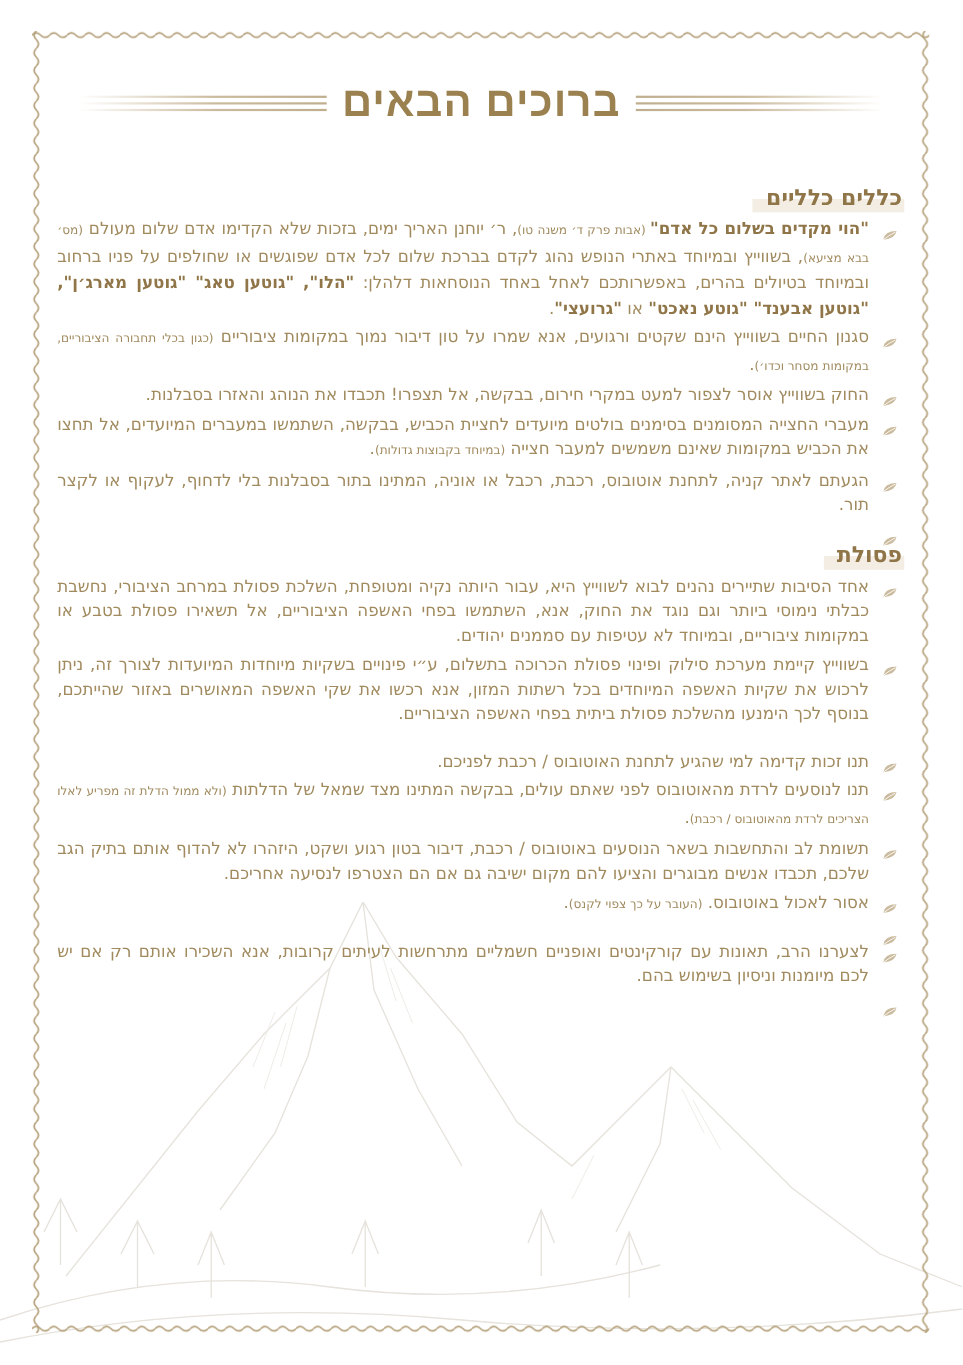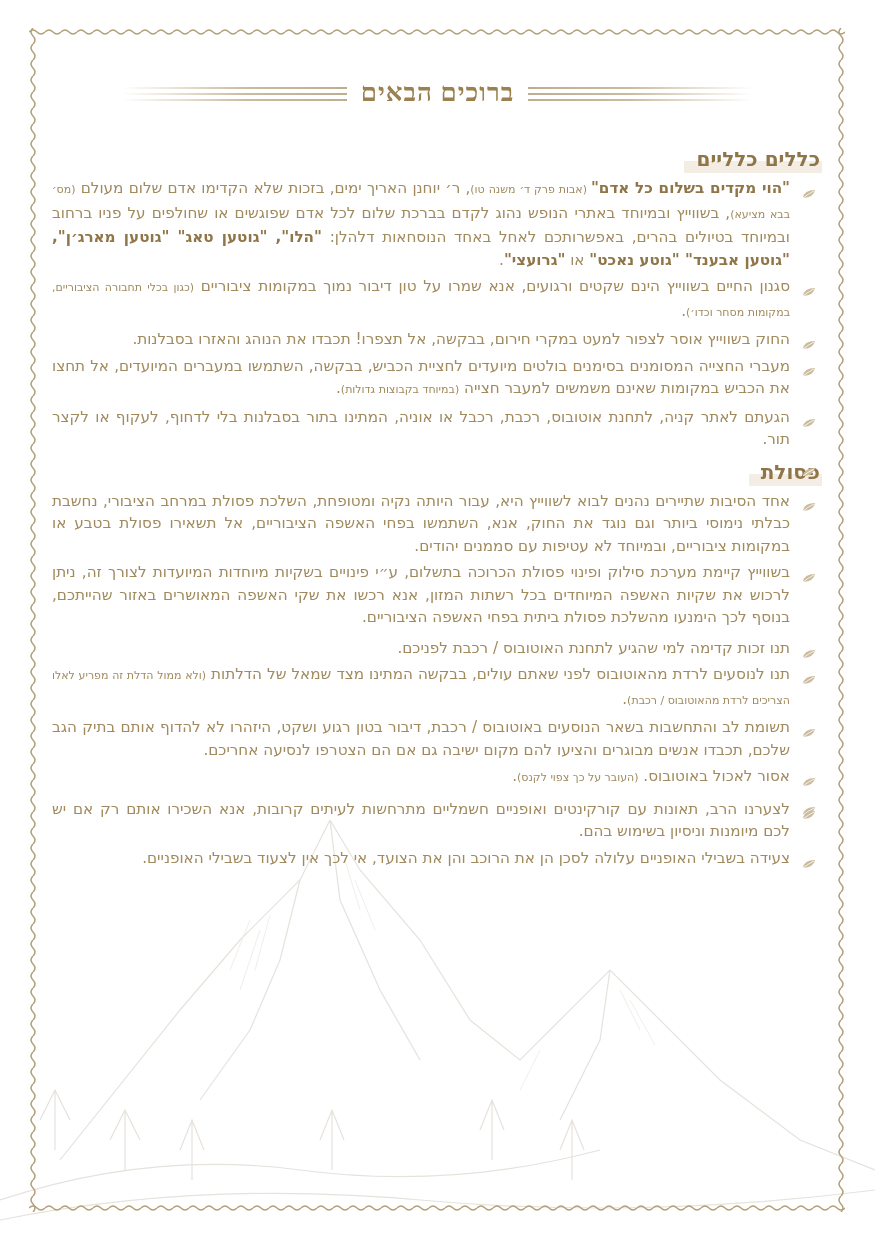--- a/index.html
+++ b/index.html
@@ -3,35 +3,35 @@
 <meta charset="utf-8">
 <style>
   html, body { margin:0; padding:0; background:#ffffff; }
   body { width:875px; height:1241px; position:relative; overflow:hidden;
          font-family:"DejaVu Sans", sans-serif; color:#a08a5e; }
   .frame { position:absolute; left:29px; top:28px; width:816px; height:1184px; }
   .frame svg { position:absolute; left:0; top:0; }
   .bg-art { position:absolute; left:0; top:820px; width:875px; height:421px; pointer-events:none; }
   .title-row { position:absolute; top:68px; left:0; width:875px; height:50px;
                display:flex; justify-content:center; align-items:center; direction:rtl; }
-  .title { font-family:Liberation Serif, serif; font-weight:bold; font-size:26px;
+  .title { font-family:Liberation Sans, sans-serif; font-weight:bold; font-size:38px;
            color:#9b814f; margin:0 14px; letter-spacing:1px;text-align:right; }
   .title-lines { width:225px; height:20px; position:relative; }
   .title-lines span { position:absolute; left:0; right:0; height:2px; }
   .tl-right span { background:linear-gradient(to left, rgba(203,187,158,0), #cbbb9e 55%, #bfae8e); }
   .tl-left span { background:linear-gradient(to right, rgba(203,187,158,0), #cbbb9e 55%, #bfae8e); }
   .title-lines span:nth-child(1){ top:4px; }
   .title-lines span:nth-child(2){ top:10px; }
   .title-lines span:nth-child(3){ top:16px; }
 
   .content { position:absolute; top:146px; left:52px; width:770px; direction:rtl; }
   .section-head { display:inline-block; font-weight:bold; font-size:20px; color:#8f7547;
                   padding:0 2px 1px 12px; margin:0 0 4px 0; line-height:26px;
                   background:linear-gradient(to bottom, transparent 55%, #f3ede3 55%); }
-  .sec { margin-bottom:8px; }
+  .sec { margin-bottom:8px;margin-top:20px; }
   ul { list-style:none; margin:0; padding:0; }
   li { position:relative; padding-right:32px; font-size:15.2px; line-height:22.5px;
        color:#a08a5e; margin-bottom:4px; text-align:justify; }
   li .leaf { position:absolute; right:6px; top:6px; width:14px; height:10px; }
   .small { font-size:11px; }
   b { color:#8f7547; }
 </style>
 </head>
 <body>
 
@@ -155,16 +155,16 @@
     </div>
     <div class="sec">
       <ul>
         <li><span class="leaf"><svg viewBox="0 0 14 10" width="14" height="10">
               <path d="M1 9 Q2 1 13 1 Q12 8 1 9 Z" fill="#cbbb9e"></path>
               <path d="M1 9 Q6 5 12 2" stroke="#fff" stroke-width="0.8" fill="none"></path>
             </svg></span><span>לצערנו הרב, תאונות עם קורקינטים ואופניים חשמליים מתרחשות לעיתים קרובות, אנא השכירו אותם רק אם יש לכם מיומנות וניסיון בשימוש בהם.</span></li>
         <li><span class="leaf"><svg viewBox="0 0 14 10" width="14" height="10">
               <path d="M1 9 Q2 1 13 1 Q12 8 1 9 Z" fill="#cbbb9e"></path>
               <path d="M1 9 Q6 5 12 2" stroke="#fff" stroke-width="0.8" fill="none"></path>
-            </svg></span><span>צעידה בשבילי האופניים עלולה לסכן הן את הרוכב והן את הצועד, אי לכך אין לצעוד בשבילי האופניים.</span></li>
+            </svg></span></li>
       </ul>
     </div>
   </div>
 
 </body></html>

